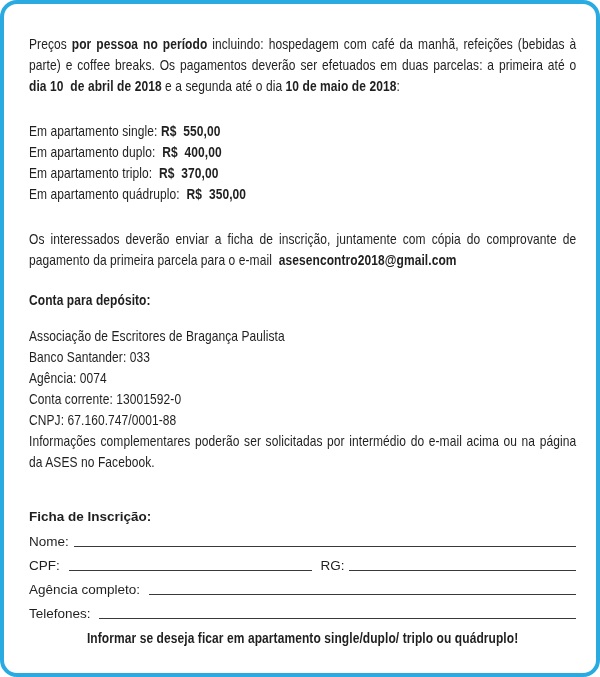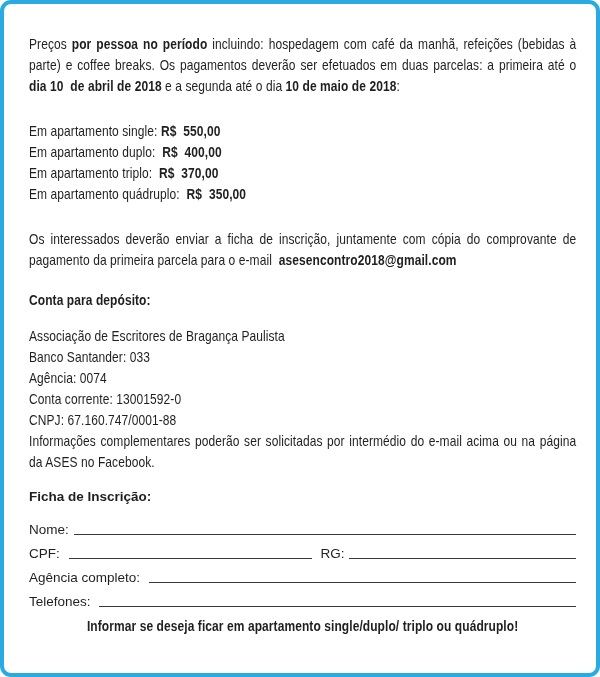--- a/index.html
+++ b/index.html
@@ -2,21 +2,21 @@
 <html><head>
 <meta charset="utf-8">
 <style>
   html,body{margin:0;padding:0;background:#ffffff;}
   .page{
     position:relative;
     width:600px;height:677px;
     box-sizing:border-box;
     background:#ffffff;
     border:4px solid #29abe2;
-    border-radius:11px;
+    border-radius:17px;
     padding:29px 20px 0 25px;
     overflow:hidden;
     font-family:"Liberation Sans","DejaVu Sans",sans-serif;
     color:#1f1f1f;
   }
   p{margin:0;}
   b{font-weight:bold;}
   
   .cond{
     width:684px;
@@ -27,24 +27,24 @@
     letter-spacing:0.1px;
   }
   .just{text-align:justify;}
   .pre{white-space:pre;}
   .prices{margin-top:24px;}
   .price-row{white-space:pre;}
   .instructions{margin-top:24px;}
   .account-heading{margin-top:19px;font-weight:bold;}
   .account{margin-top:15px;}
   .ficha-heading{
-    margin-top:16px;
+    margin-top:36px;
     font-size:13.5px;line-height:18px;font-weight:bold;
   }
-  .form{margin-top:8px;}
+  .form{margin-top:0;}
   .form-row{
     display:flex;align-items:flex-end;
     height:24px;font-size:13.5px;line-height:17px;
   }
   .flabel{white-space:pre;}
   .fline{
     flex:1 1 auto;
     border-bottom:1.5px solid #3a3a3a;
     margin:0 0 3px 5px;
     height:1px;

